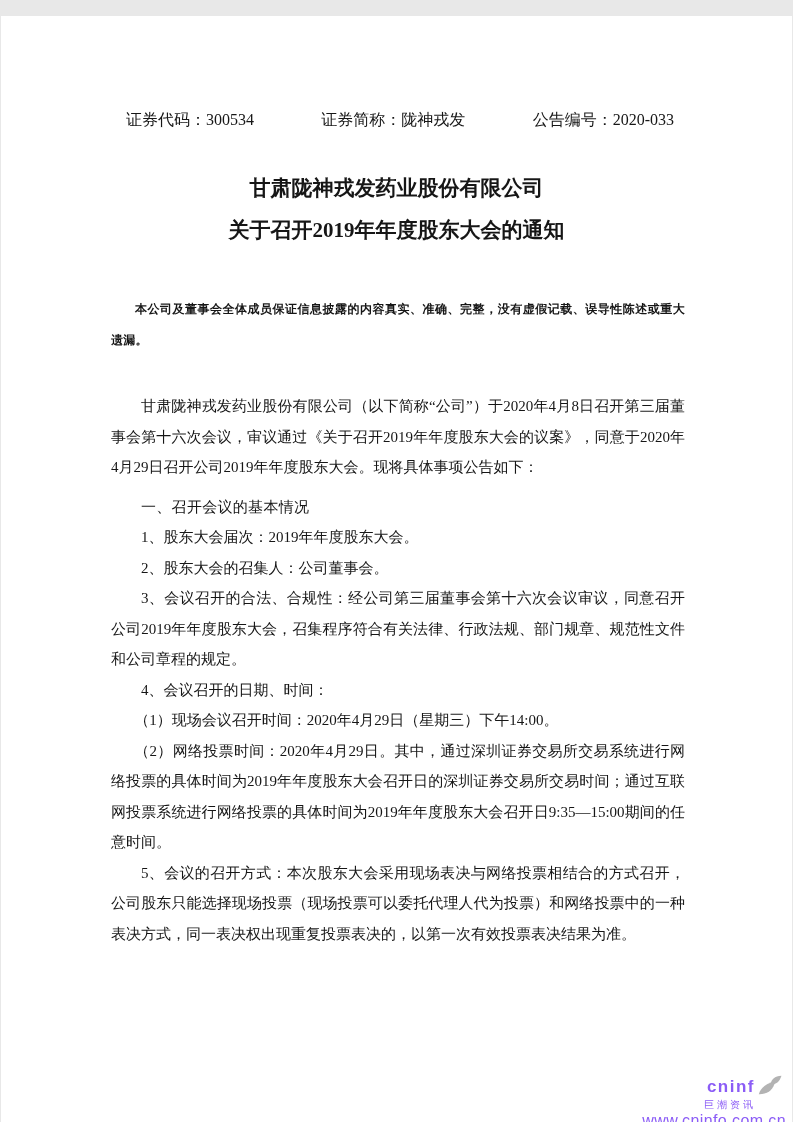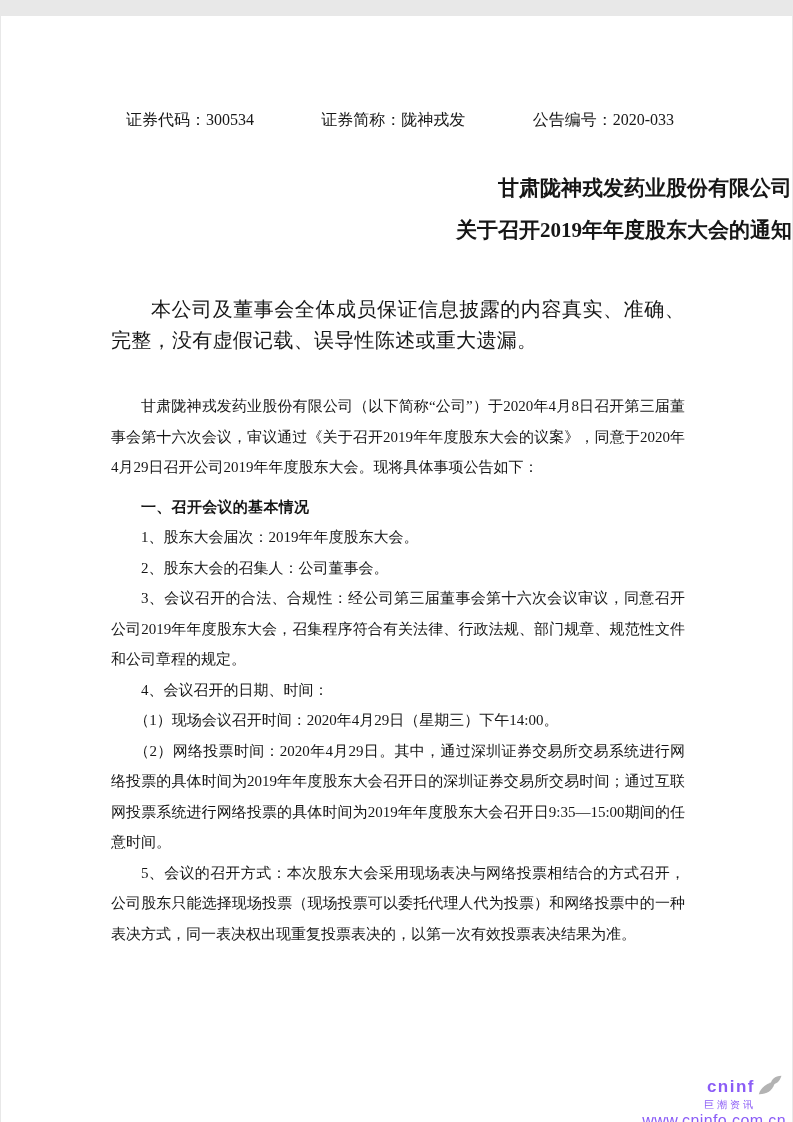--- a/index.html
+++ b/index.html
@@ -16,44 +16,44 @@
   .header-row {
     display:flex;
     justify-content:space-between;
     padding:93px 118px 0 125px;
     font-size:16px;
     line-height:21px;
     white-space:nowrap;
   }
   .titles {
     margin-top:44px;
-    text-align:right;
+    text-align:center;
     font-weight:700;
     font-size:21px;
     line-height:28px;
   }
   .title-line2 { margin-top:14px; }
   .disclaimer {
     margin:50px 107px 0 110px;
-    font-size:20px;
-    font-weight:400;
+    font-size:12px;
+    font-weight:700;
     line-height:30.5px;
     text-align:justify;
     text-indent:2em;
     letter-spacing:0.3px;
   }
   .content {
     margin:36px 107px 0 110px;
     font-size:15px;
     line-height:30.5px;
     text-align:justify;
   }
   .content p { margin:0; text-indent:2em; }
   .content p.paren { text-indent:1.55em; }
-  .content p.heading { font-weight:700; margin-top:9px; letter-spacing:0.3px; }
+  .content p.heading { font-weight:400; margin-top:9px; letter-spacing:0.3px; }
   .footer-logo {
     position:absolute;
     right:6px; bottom:9px;
     text-align:right;
     color:#8b5cf6;
     font-family:"Liberation Sans","DejaVu Sans",sans-serif;
     line-height:1;
   }
   .brand-row {
     display:flex;

